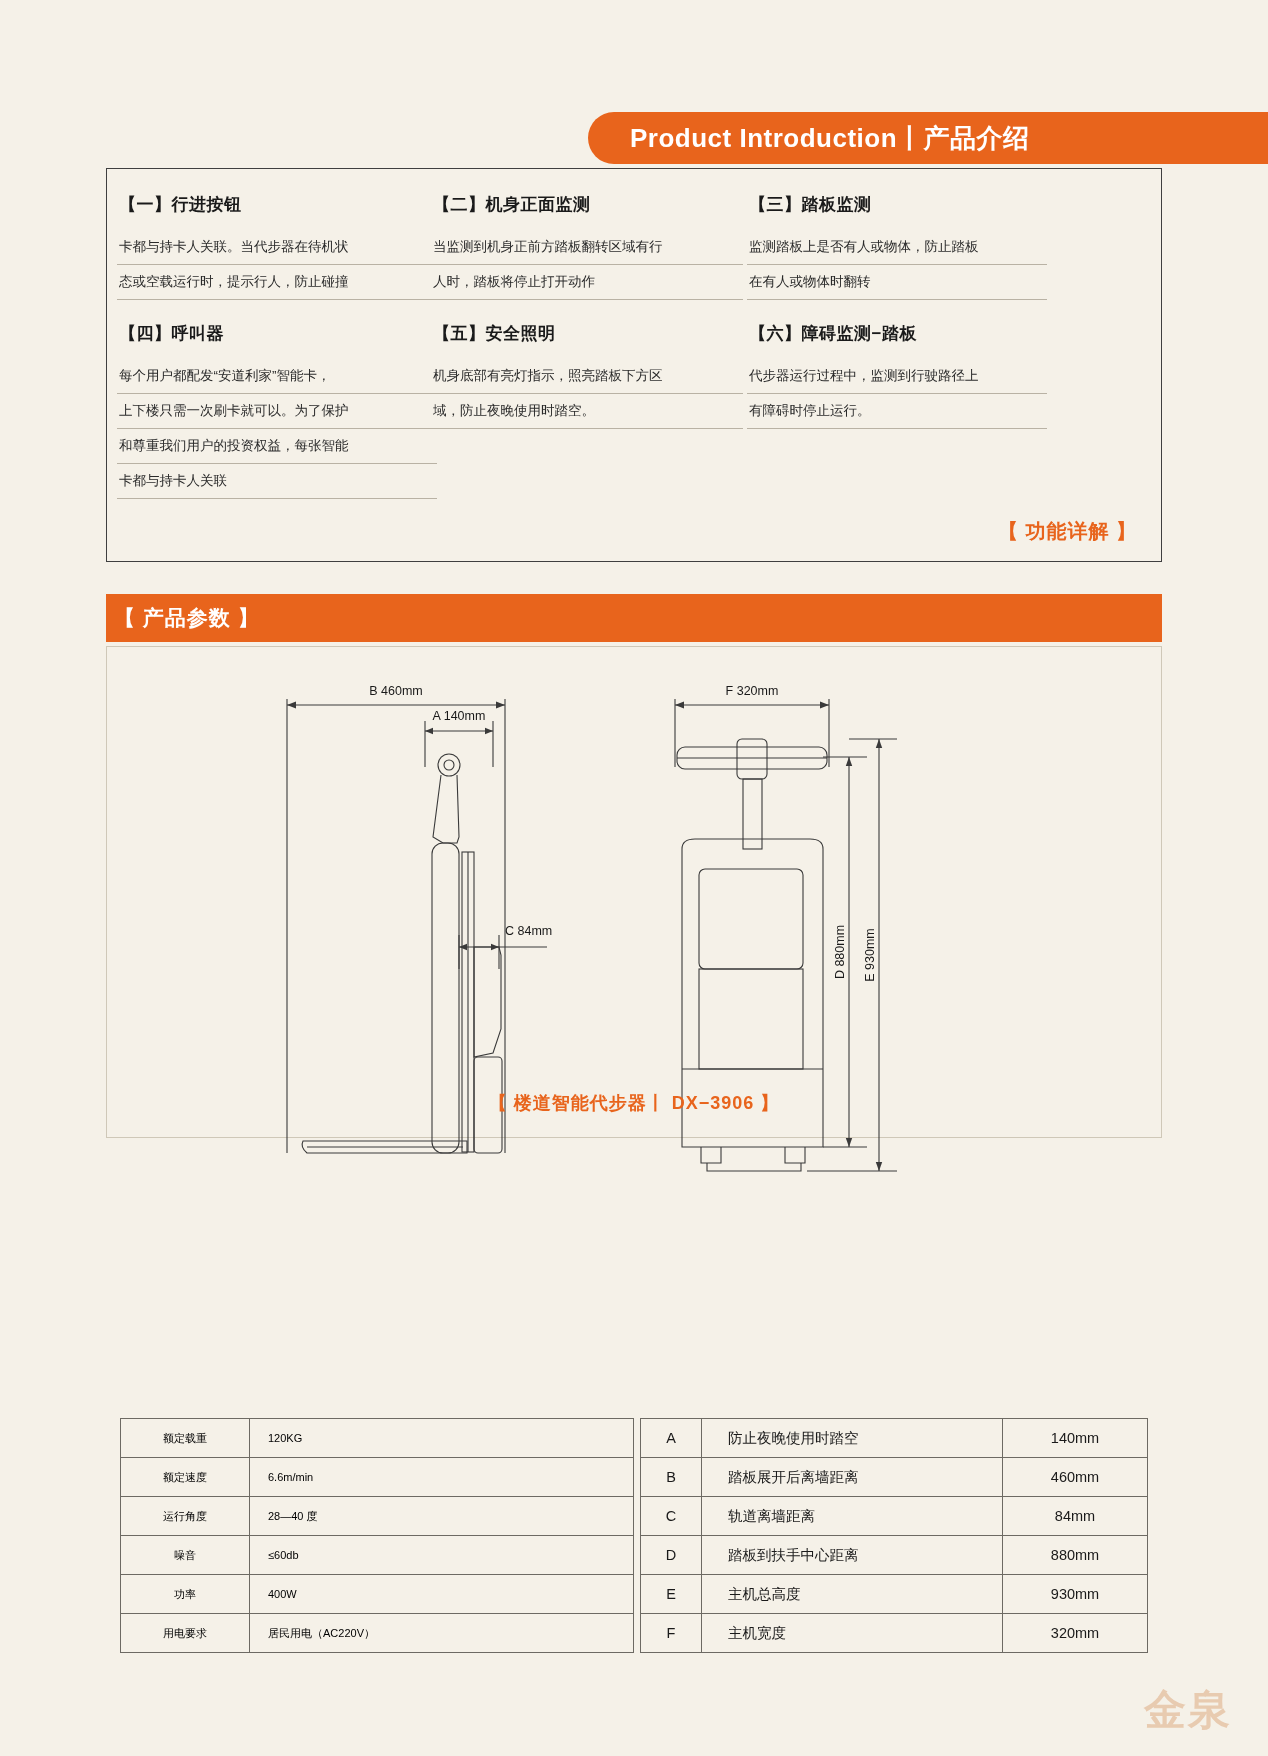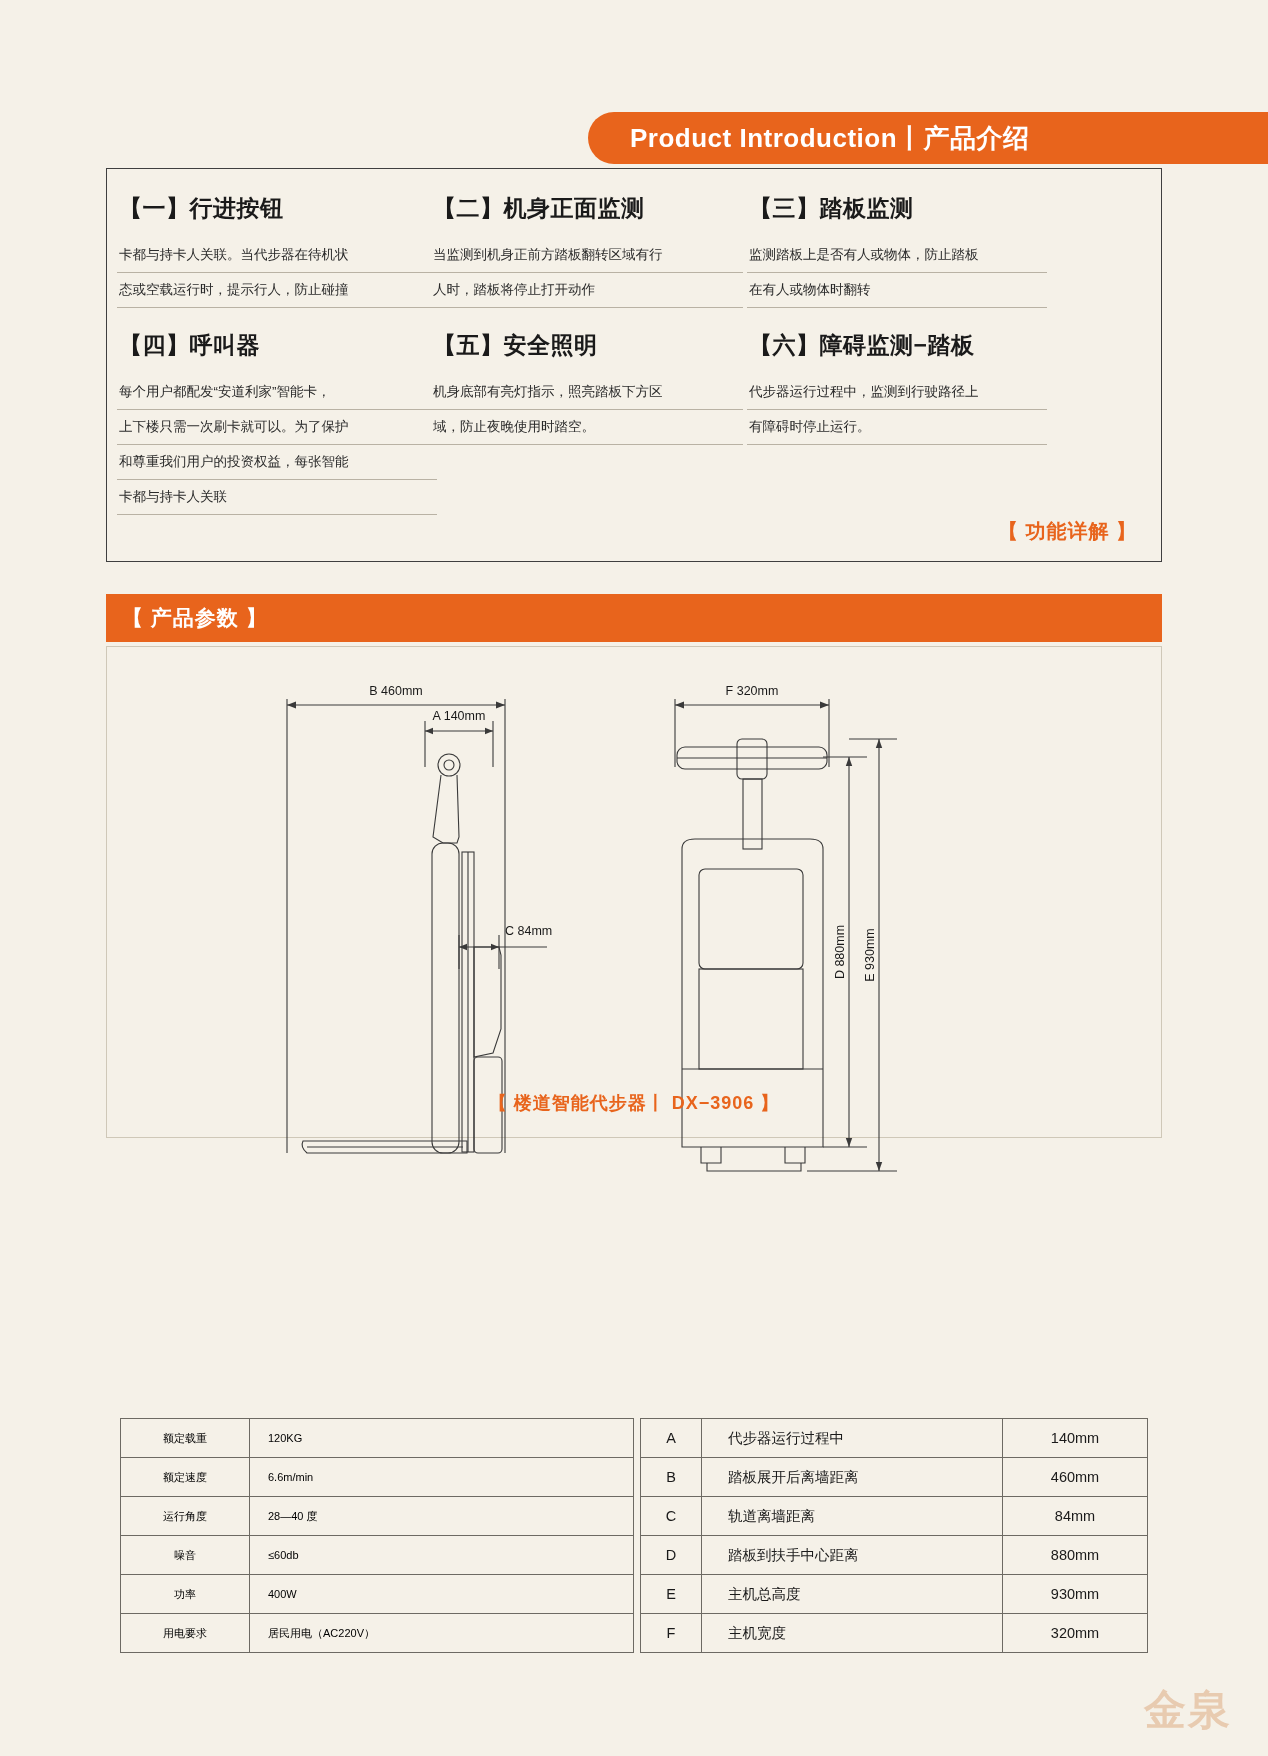--- a/index.html
+++ b/index.html
@@ -60,21 +60,21 @@
   .feat-col {
     position: absolute;
     top: 24px;
   }
   .feat-col.c1 { left: 10px;  width: 320px; }
   .feat-col.c2 { left: 324px; width: 312px; }
   .feat-col.c3 { left: 640px; width: 300px; }
 
   .feat-block { margin-bottom: 22px; }
   .feat-title {
-    font-size: 23px;
+    font-size: 17px;
     font-weight: bold;
     color: #1a1a1a;
     margin: 0 0 14px 2px;
     letter-spacing: 0.5px;
   }
   .feat-lines { }
   .feat-line {
     font-size: 13.5px;
     color: #2a2a2a;
     line-height: 16px;
@@ -102,21 +102,21 @@
     width: 1056px;
     height: 48px;
     background: #e8641c;
     display: flex;
     align-items: center;
   }
   .params-bar-label {
     color: #ffffff;
     font-size: 21px;
     font-weight: bold;
-    margin-left: 16px;
+    margin-left: 8px;
     letter-spacing: 1px;
   }
 
   
   .drawing-panel {
     position: absolute;
     left: 106px;
     top: 646px;
     width: 1056px;
     height: 492px;
@@ -369,21 +369,21 @@
         <td class="k">用电要求</td>
         <td class="v">居民用电（AC220V）</td>
       </tr>
     </tbody>
   </table>
 
   <table class="dim-table">
     <tbody>
       <tr>
         <td class="code">A</td>
-        <td class="desc">代步器运行过程中</td>
+        <td class="desc">防止夜晚使用时踏空</td>
         <td class="val">140mm</td>
       </tr>
       <tr>
         <td class="code">B</td>
         <td class="desc">踏板展开后离墙距离</td>
         <td class="val">460mm</td>
       </tr>
       <tr>
         <td class="code">C</td>
         <td class="desc">轨道离墙距离</td>

